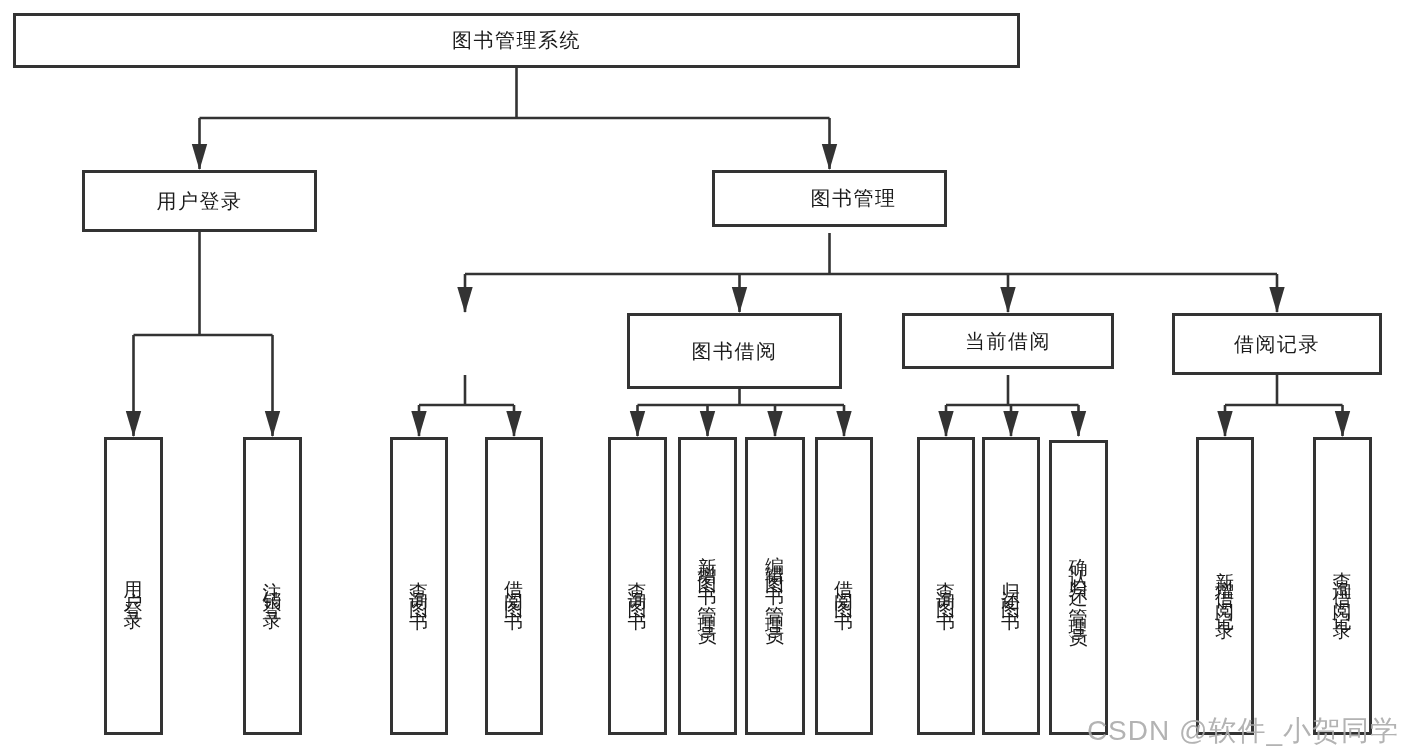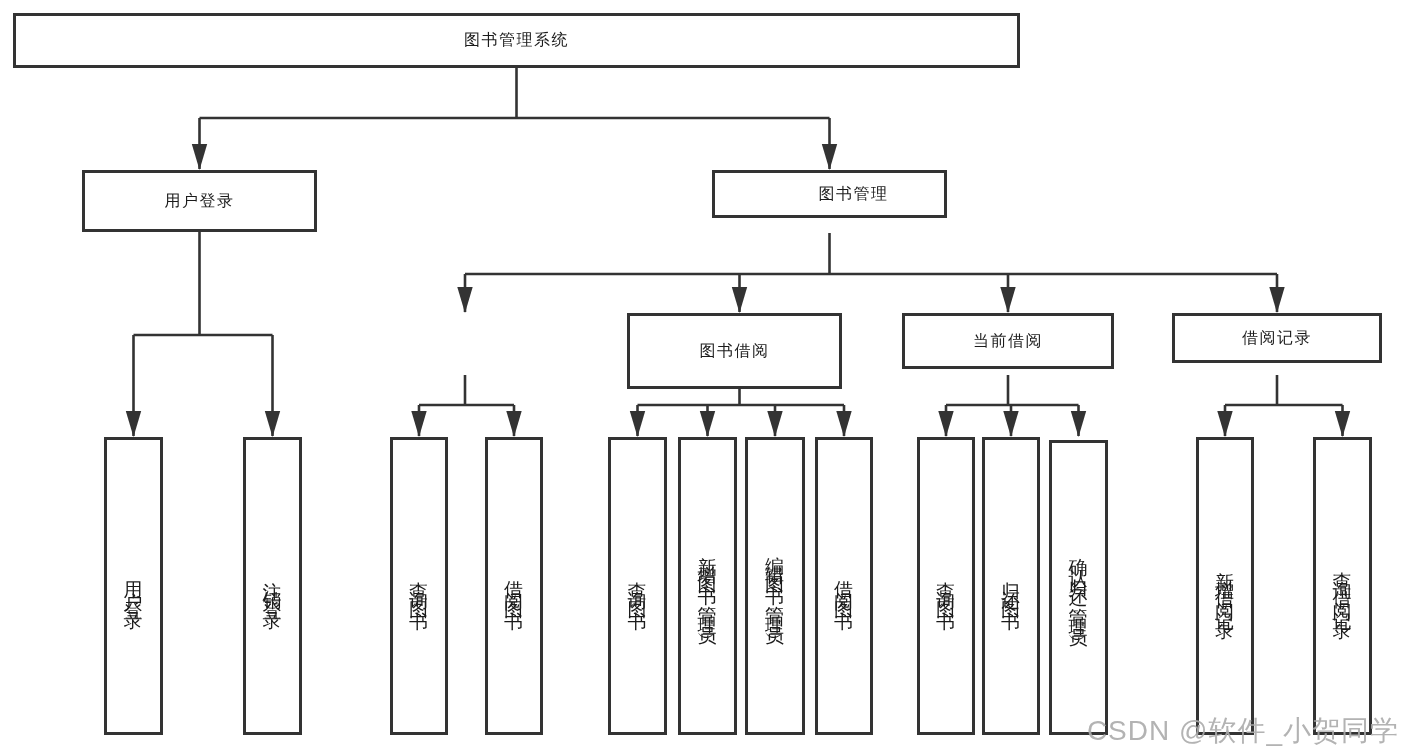--- a/index.html
+++ b/index.html
@@ -17,21 +17,21 @@
     pointer-events:none;
   }
   .node {
     position:absolute;
     border:3px solid #333333;
     background:#ffffff;
     display:flex;
     align-items:center;
     justify-content:center;
     color:#1b1b1b;
-    font-size:16px;
+    font-size:20px;
     letter-spacing:1.5px;
     text-align:center;
     z-index:2;
   }
   .node.v {
     writing-mode:vertical-rl;
     text-orientation:mixed;
     font-size:19px;
     letter-spacing:10px;
     line-height:1;
@@ -99,25 +99,25 @@
       <path d="M1277,375 V405"></path>
       <path d="M1225,405 H1342.5"></path>
       <line x1="1225" y1="405" x2="1225" y2="436" marker-end="url(#arrow)"></line>
       <line x1="1342.5" y1="405" x2="1342.5" y2="436" marker-end="url(#arrow)"></line>
     </g>
   </svg>
 
   <div class="node" style="left:13px; top:13px; width:1007px; height:55px;">图书管理系统</div>
 
   <div class="node" style="left:82px; top:170px; width:235px; height:62px;">用户登录</div>
-  <div class="node" style="left:712px; top:170px; width:235px; height:48px;padding-left:48px;">图书管理</div>
+  <div class="node" style="left:712px; top:170px; width:235px; height:57px;padding-left:48px;">图书管理</div>
 
   <div class="node" style="left:627px; top:313px; width:215px; height:76px;">图书借阅</div>
   <div class="node" style="left:902px; top:313px; width:212px; height:56px;">当前借阅</div>
-  <div class="node" style="left:1172px; top:313px; width:210px; height:50px;">借阅记录</div>
+  <div class="node" style="left:1172px; top:313px; width:210px; height:62px;">借阅记录</div>
 
   <div class="node v" style="left:104px; top:437px; width:59px; height:298px;">用户登录</div>
   <div class="node v" style="left:243px; top:437px; width:59px; height:298px;">注销登录</div>
 
   <div class="node v" style="left:390px; top:437px; width:58px; height:298px;">查询图书</div>
   <div class="node v" style="left:485px; top:437px; width:58px; height:298px;">借阅图书</div>
 
   <div class="node v" style="left:608px; top:437px; width:59px; height:298px;">查询图书</div>
   <div class="node v" style="left:678px; top:437px; width:59px; height:298px;">新增图书（管理员）</div>
   <div class="node v" style="left:745px; top:437px; width:60px; height:298px;">编辑图书（管理员）</div>

